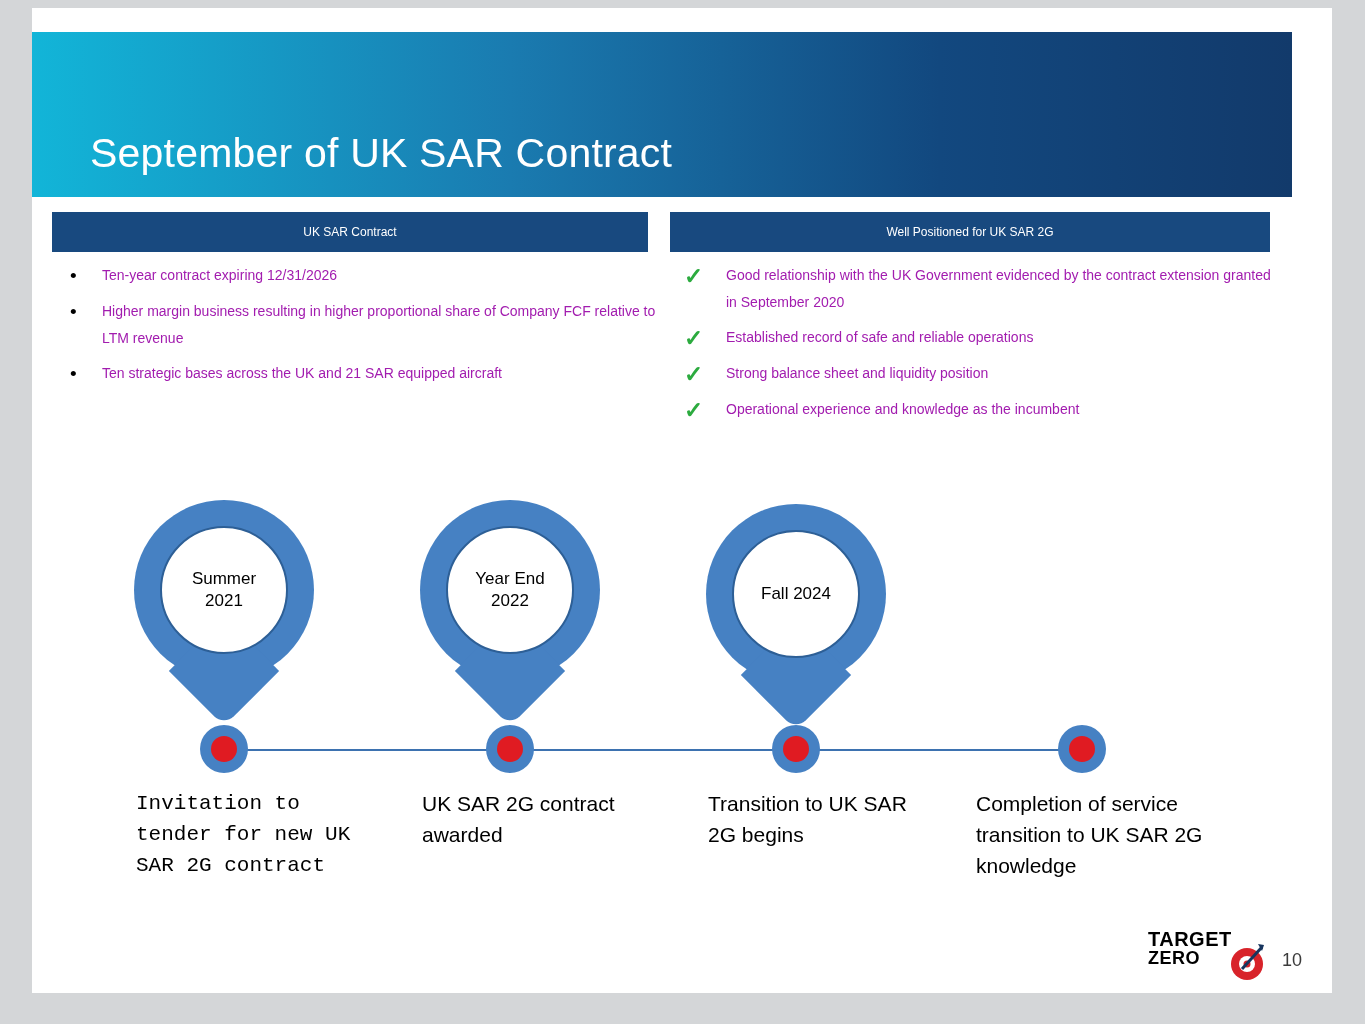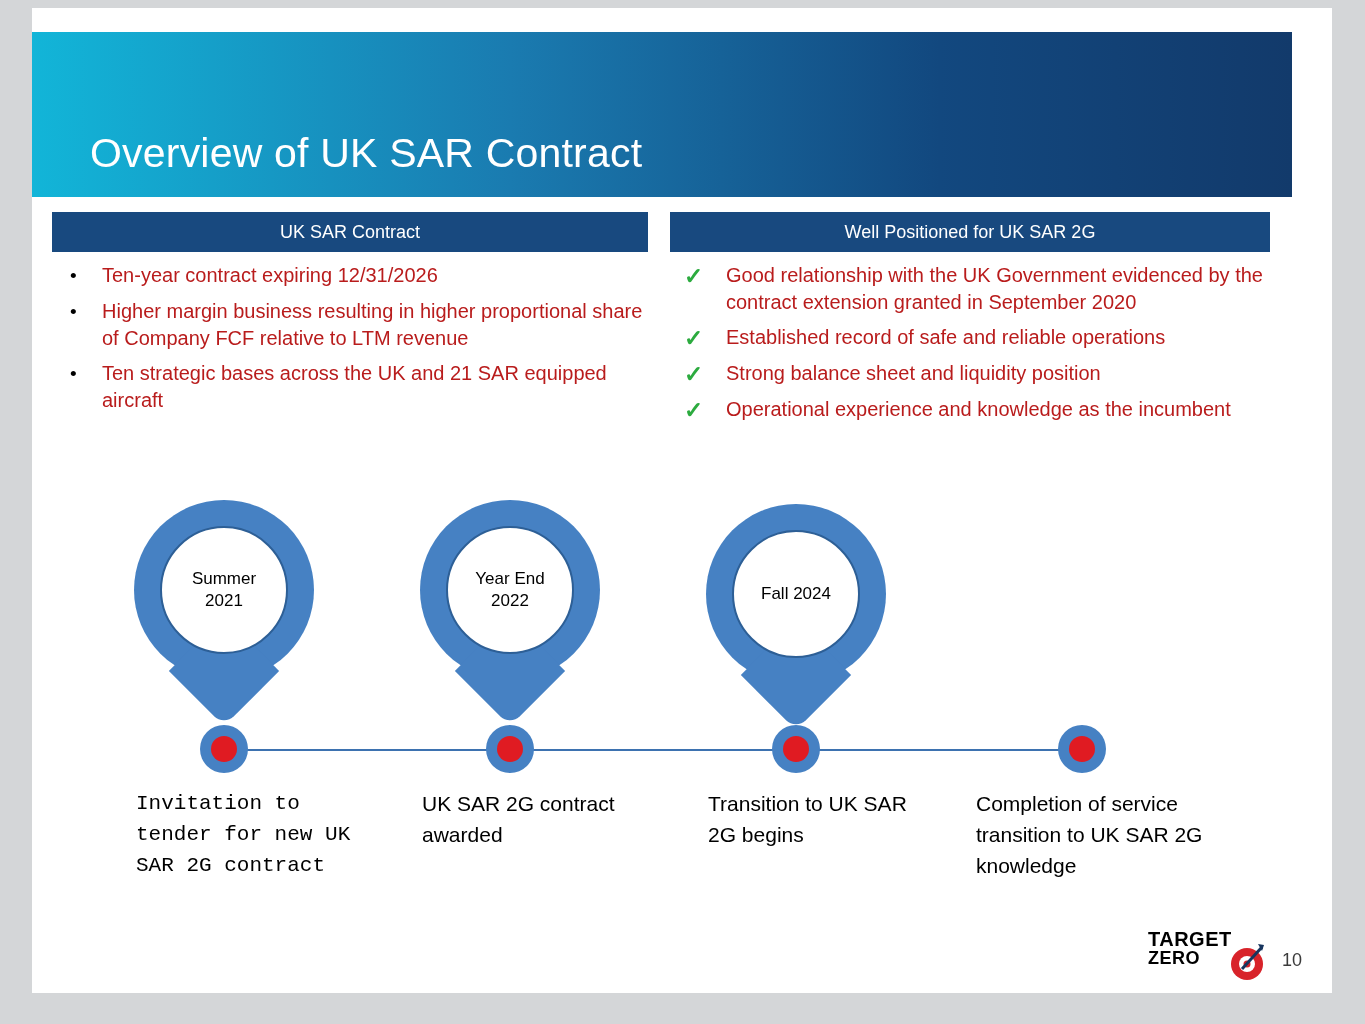--- a/index.html
+++ b/index.html
@@ -40,21 +40,21 @@
     letter-spacing: 0.2px;
     white-space: nowrap;
   }
 
   
   .sec-bar {
     position: absolute;
     height: 40px;
     background: #18497f;
     color: #ffffff;
-    font-size: 18px;
+    font-size: 12px;
     display: flex;
     align-items: center;
     justify-content: center;
   }
   #sec-left  { left: 52px;  top: 212px; width: 596px; }
   #sec-right { left: 670px; top: 212px; width: 600px; }
 
   
   .bul-list { position: absolute; }
   #bullets-left  { left: 60px;  top: 262px; width: 600px; }
@@ -79,22 +79,22 @@
     width: 54px;
     flex: 0 0 54px;
     font-size: 23px;
     color: #2cab3f;
     font-weight: bold;
     padding-left: 12px;
     box-sizing: border-box;
     line-height: 28px;
   }
   .bul-text {
-    font-size: 20px;
-    color: #b91c1c;
+    font-size: 14px;
+    color: #a21caf;
     line-height: 27px;
   }
 
   
   #timeline { position: absolute; left: 0; top: 470px; width: 1365px; height: 470px; }
   .tl-line {
     position: absolute;
     left: 224px;
     top: 279px;
     width: 860px;
@@ -220,21 +220,21 @@
     color: #3b3b3b;
   }
 </style>
 </head>
 <body>
 
 <div id="slide">
   <div class="page-card"></div>
 
   <div class="title-bar">
-    <div class="title-text">Overview of UK SAR Contract</div>
+    <div class="title-text">September of UK SAR Contract</div>
   </div>
 
   <div class="sec-bar" id="sec-left">
     <span>UK SAR Contract</span>
   </div>
   <div class="sec-bar" id="sec-right">
     <span>Well Positioned for UK SAR 2G</span>
   </div>
 
   <div class="bul-list" id="bullets-left">

